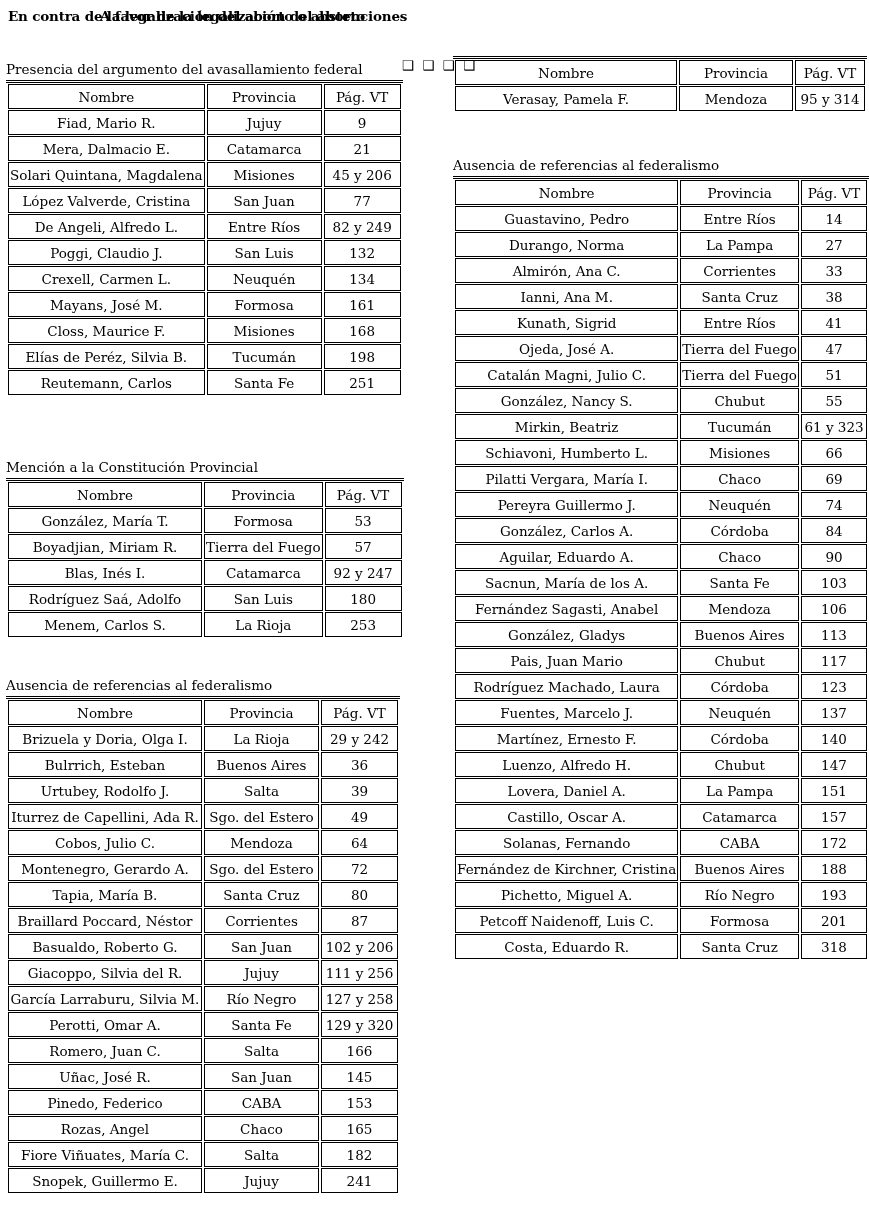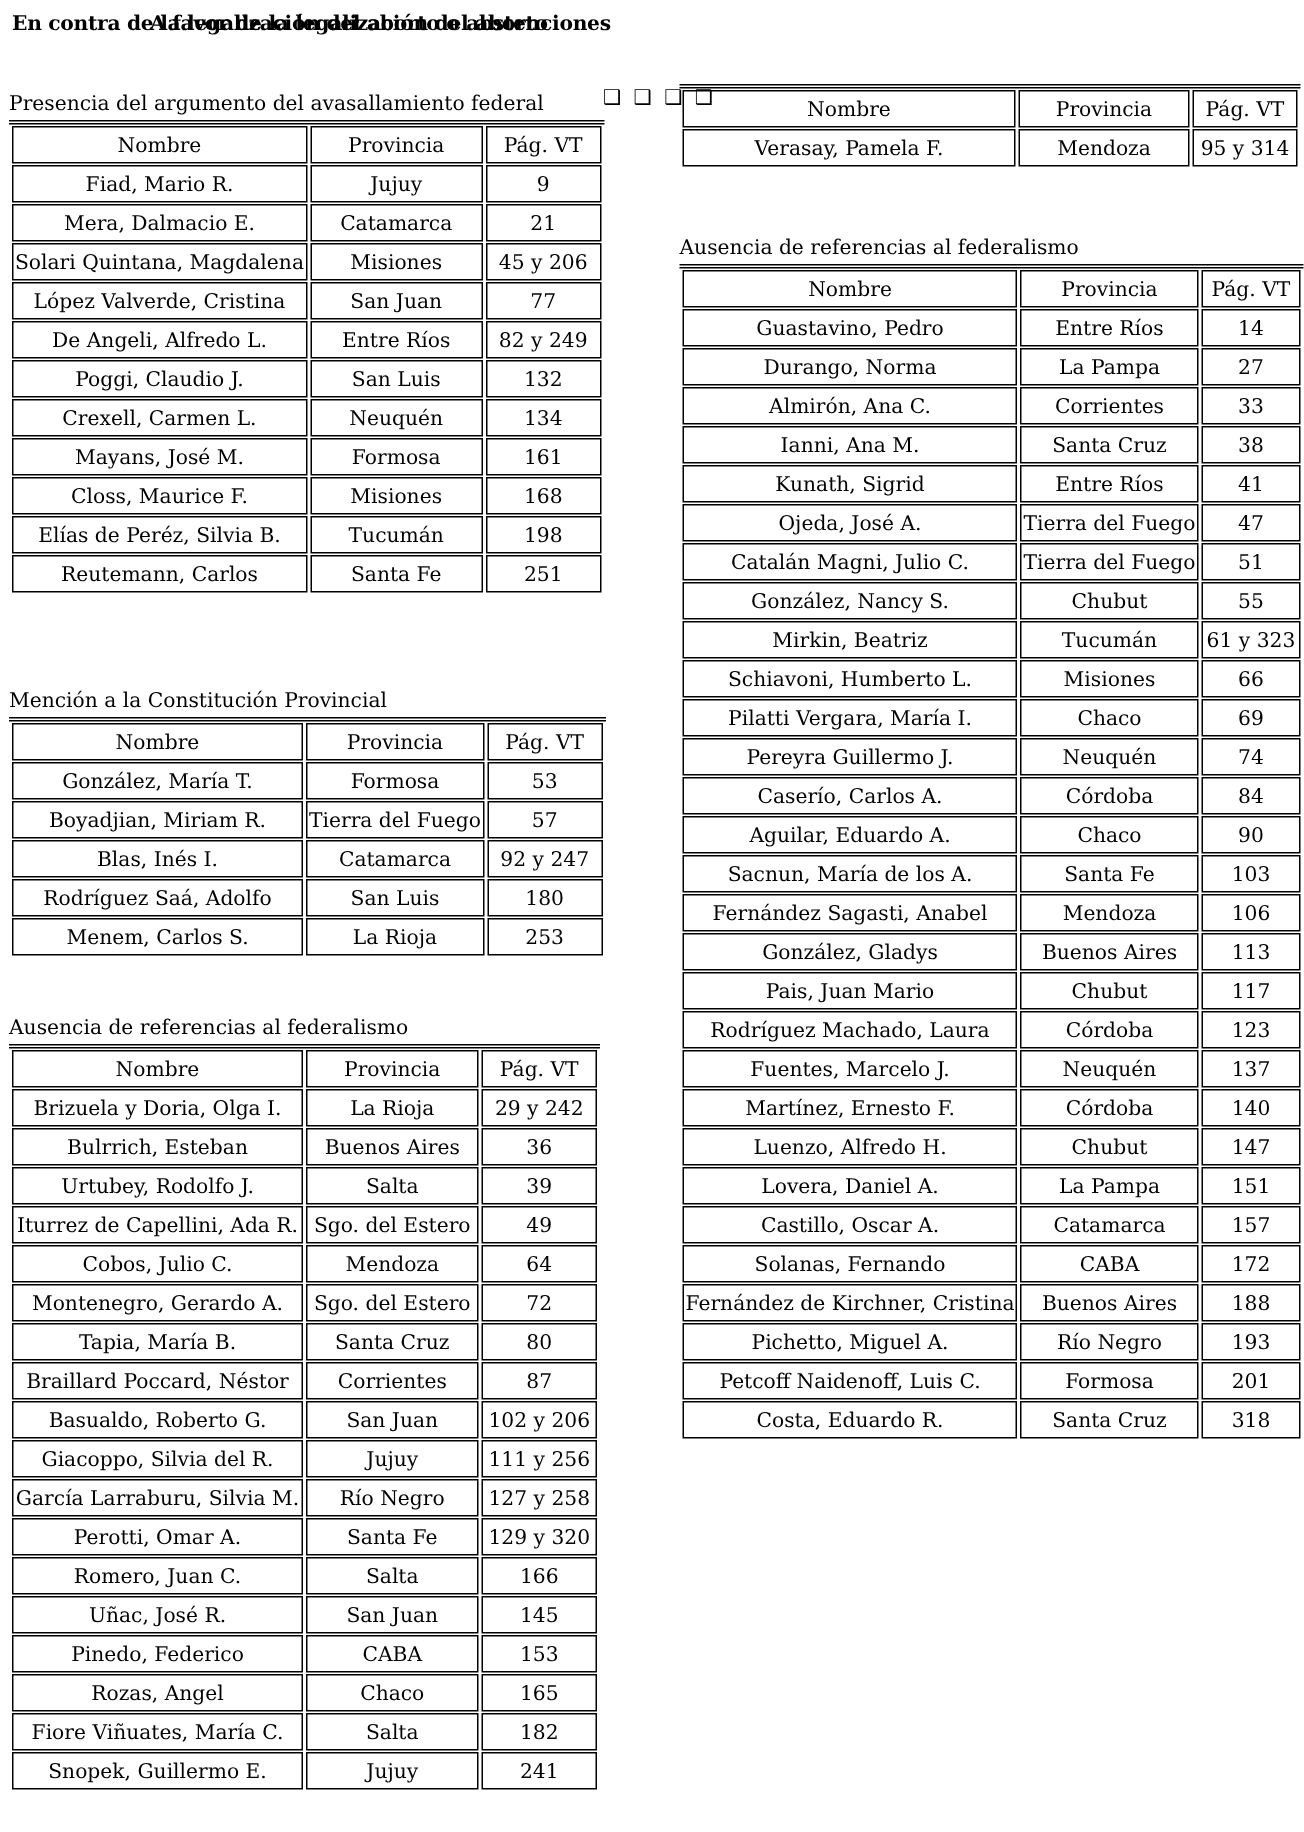--- a/index.html
+++ b/index.html
@@ -415,21 +415,21 @@
               <td>Pilatti Vergara, María I.</td>
               <td>Chaco</td>
               <td>69</td>
             </tr>
             <tr>
               <td>Pereyra Guillermo J.</td>
               <td>Neuquén</td>
               <td>74</td>
             </tr>
             <tr>
-              <td>Caserío, Carlos A.</td>
+              <td>González, Carlos A.</td>
               <td>Córdoba</td>
               <td>84</td>
             </tr>
             <tr>
               <td>Aguilar, Eduardo A.</td>
               <td>Chaco</td>
               <td>90</td>
             </tr>
             <tr>
               <td>Sacnun, María de los A.</td>

